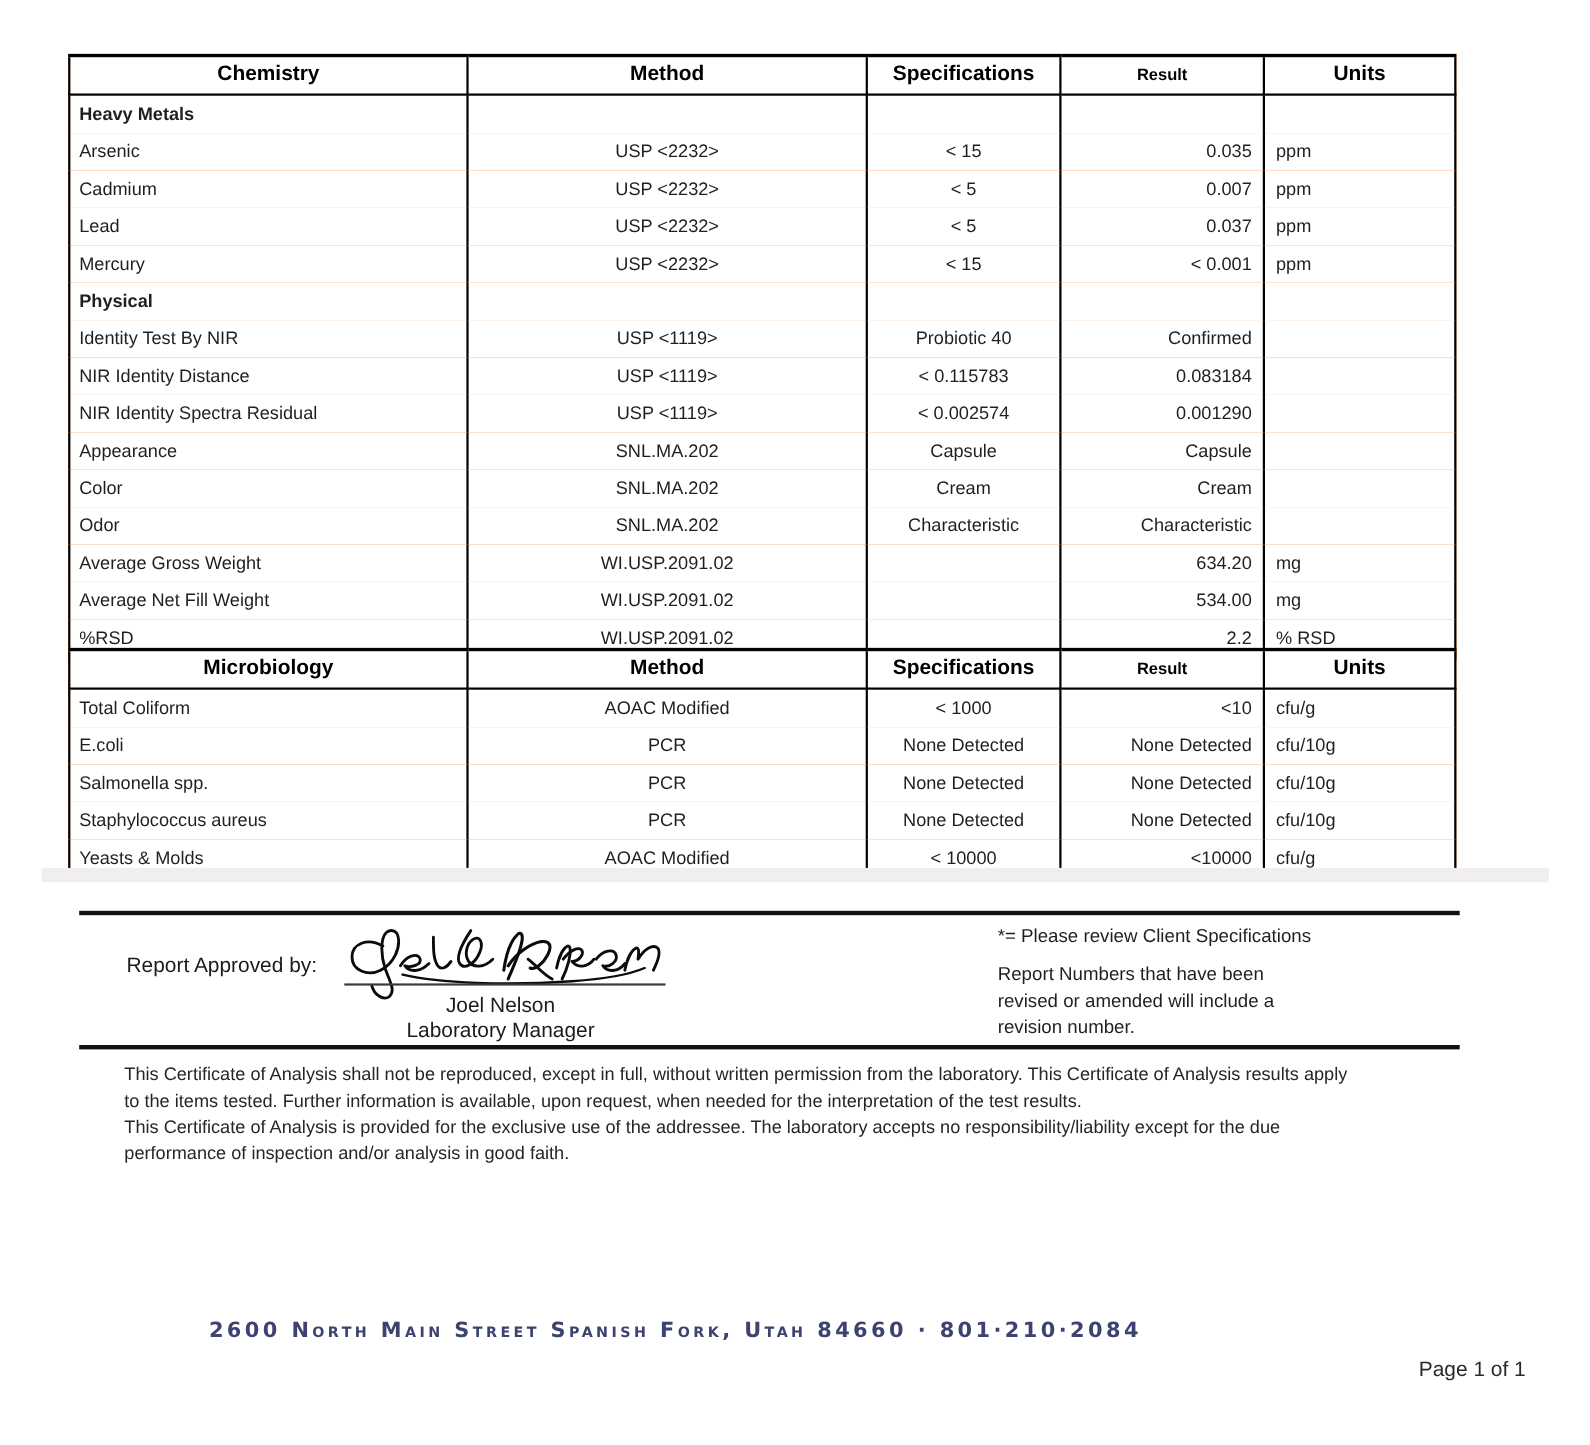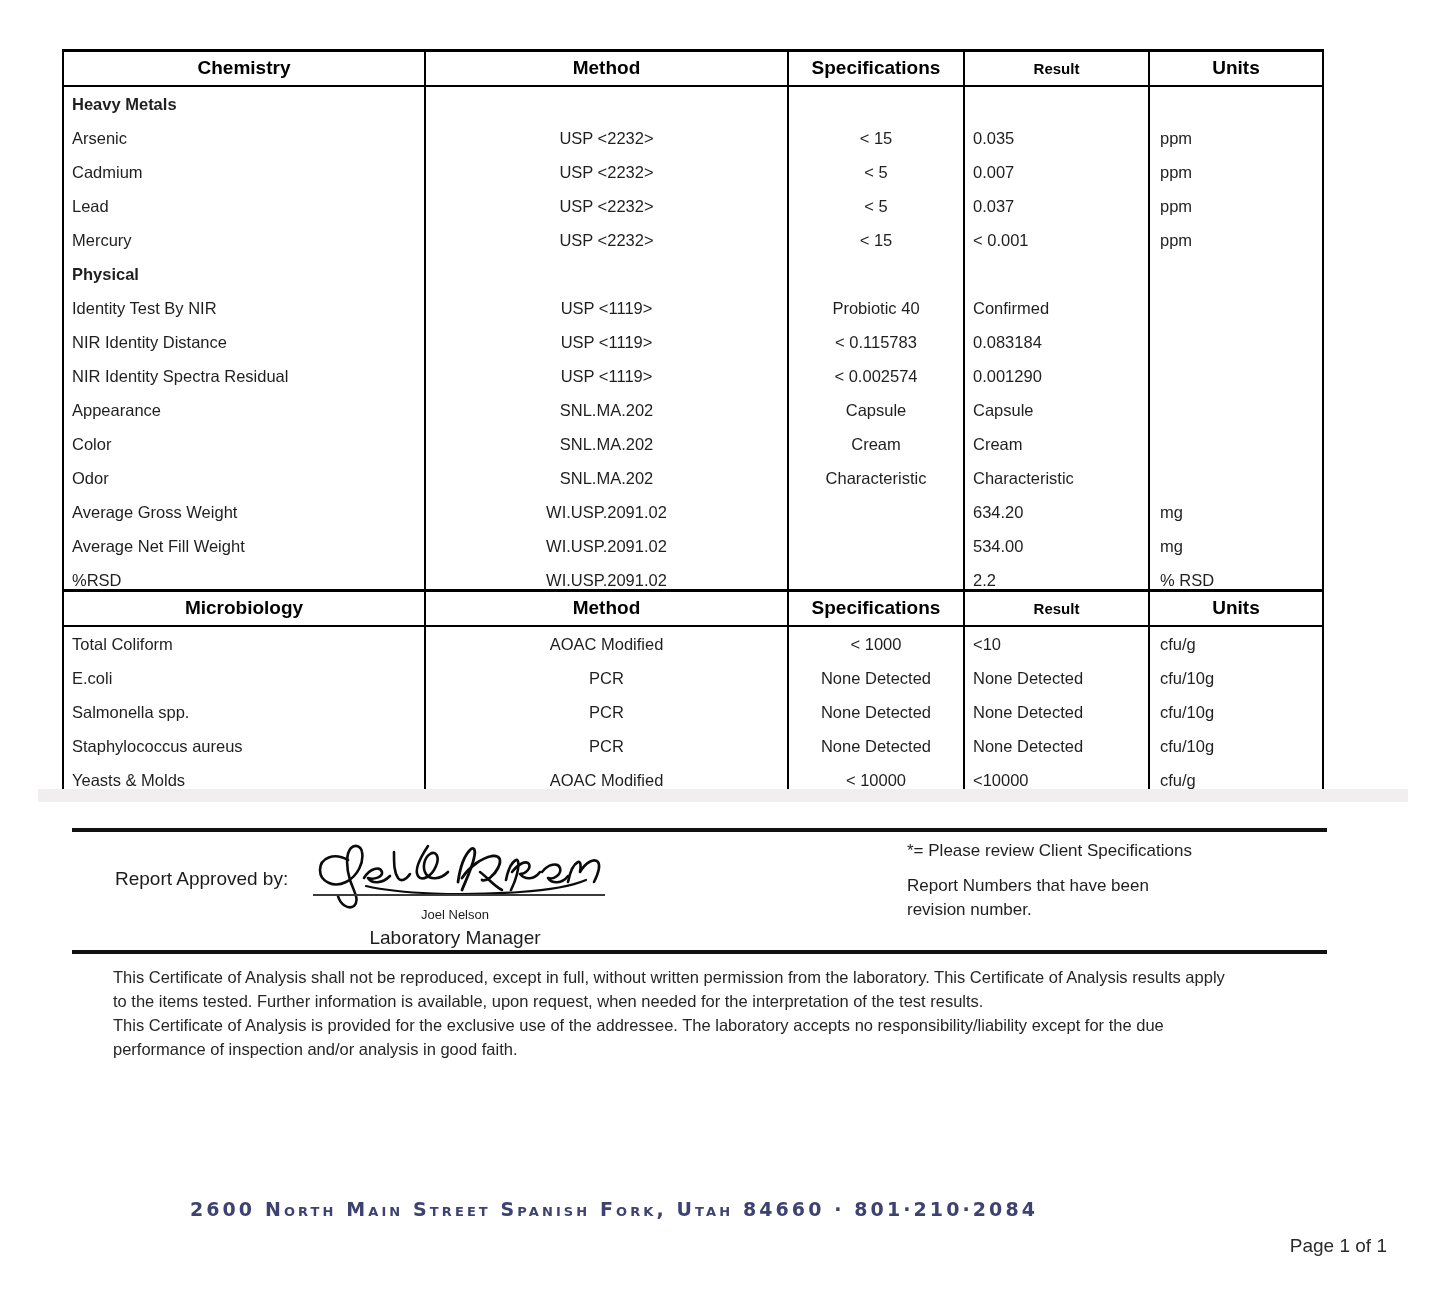--- a/index.html
+++ b/index.html
@@ -80,21 +80,21 @@
     vertical-align: middle;
     background: #fff;
   }
   .coa-table tbody tr:last-child td {
     border-bottom: 3px solid #15803d;
   }
 
   .td-name   { text-align: left; }
   .td-meth   { text-align: center; }
   .td-spec   { text-align: center; }
-  .td-res    { padding-right: 10px !important; }
+  .td-res    { text-align: right; padding-right: 10px !important; }
   .td-unit   { text-align: left; padding-left: 10px !important; }
 
   .group-head { font-weight: bold; color: #000; }
 
   
 
   
   .gray-band {
     position: absolute;
     left: 38px;
@@ -140,21 +140,21 @@
     height: 0;
     border-top: 2px solid #3a3a3a;
   }
 
   .sig-name {
     position: absolute;
     left: 310px;
     top: 903px;
     width: 290px;
     text-align: center;
-    font-size: 13px;
+    font-size: 19px;
     color: #1c1c1c;
     line-height: 23px;
   }
   .sig-role {
     position: absolute;
     left: 310px;
     top: 926px;
     width: 290px;
     text-align: center;
     font-size: 19px;
@@ -422,20 +422,21 @@
   </div>
   <div class="sig-line"></div>
 
   <div class="sig-name">Joel Nelson</div>
   <div class="sig-role">Laboratory Manager</div>
 
   <div class="notes">
     <div>*= Please review Client Specifications</div>
     <div class="note-gap"></div>
     <div>Report Numbers that have been</div>
+    <div>revised or amended will include a</div>
     <div>revision number.</div>
   </div>
 
   <div class="rule-thick rule-bottom"></div>
 
   <div class="disclaimer">
     <p>This Certificate of Analysis shall not be reproduced, except in full, without written permission from the laboratory. This Certificate of Analysis results apply</p>
     <p>to the items tested. Further information is available, upon request, when needed for the interpretation of the test results.</p>
     <p>This Certificate of Analysis is provided for the exclusive use of the addressee. The laboratory accepts no responsibility/liability except for the due</p>
     <p>performance of inspection and/or analysis in good faith.</p>

